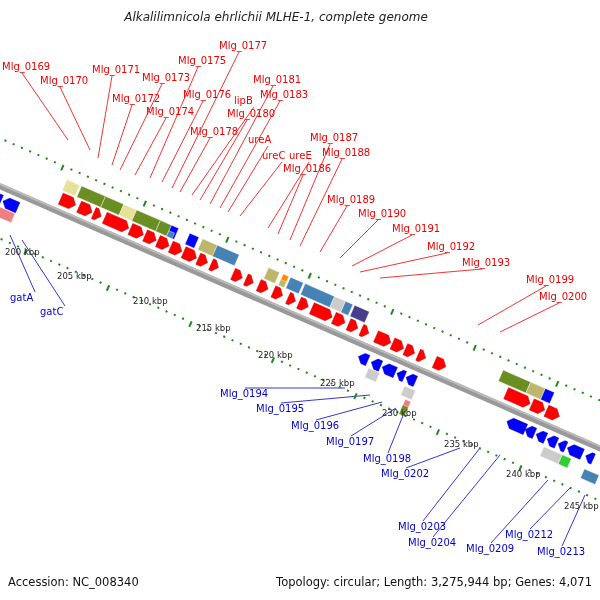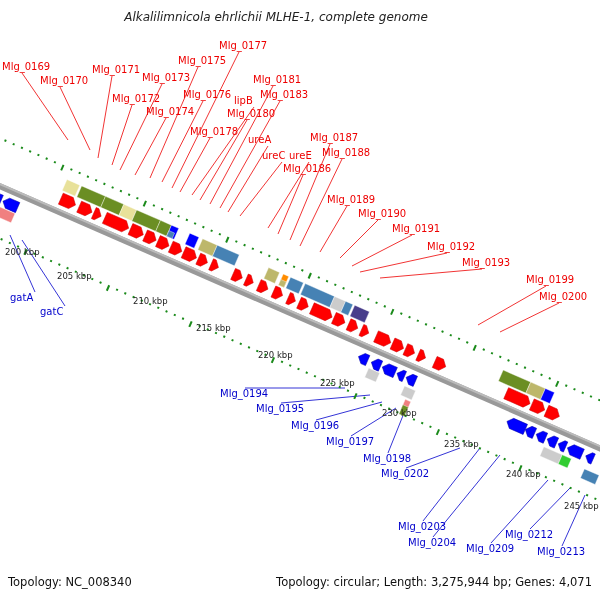--- a/index.html
+++ b/index.html
@@ -370,14 +370,14 @@
       <text x="363" y="462" class="lbl-b">Mlg_0198</text>
       <text x="381" y="477" class="lbl-b">Mlg_0202</text>
       <text x="398" y="530" class="lbl-b">Mlg_0203</text>
       <text x="408" y="546" class="lbl-b">Mlg_0204</text>
       <text x="466" y="552" class="lbl-b">Mlg_0209</text>
       <text x="505" y="538" class="lbl-b">Mlg_0212</text>
       <text x="537" y="555" class="lbl-b">Mlg_0213</text>
     </g>
 </svg>
 
-<div class="footer-left">Topology: NC_008340</div>
+<div class="footer-left">Accession: NC_008340</div>
 <div class="footer-right">Topology: circular; Length: 3,275,944 bp; Genes: 4,071</div>
 
 </body></html>

